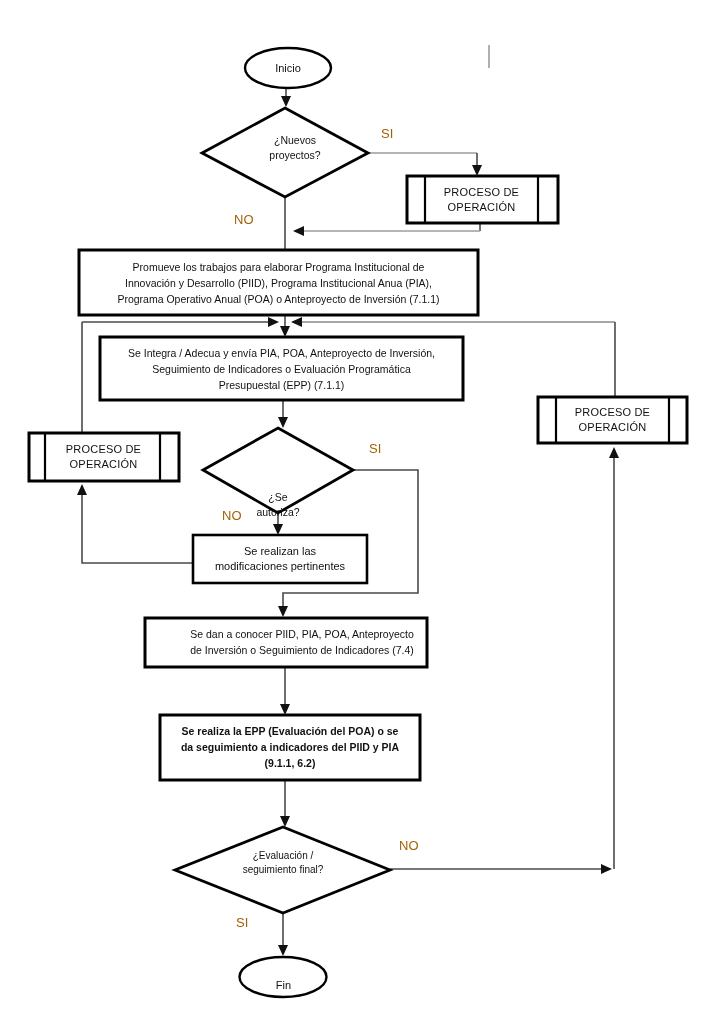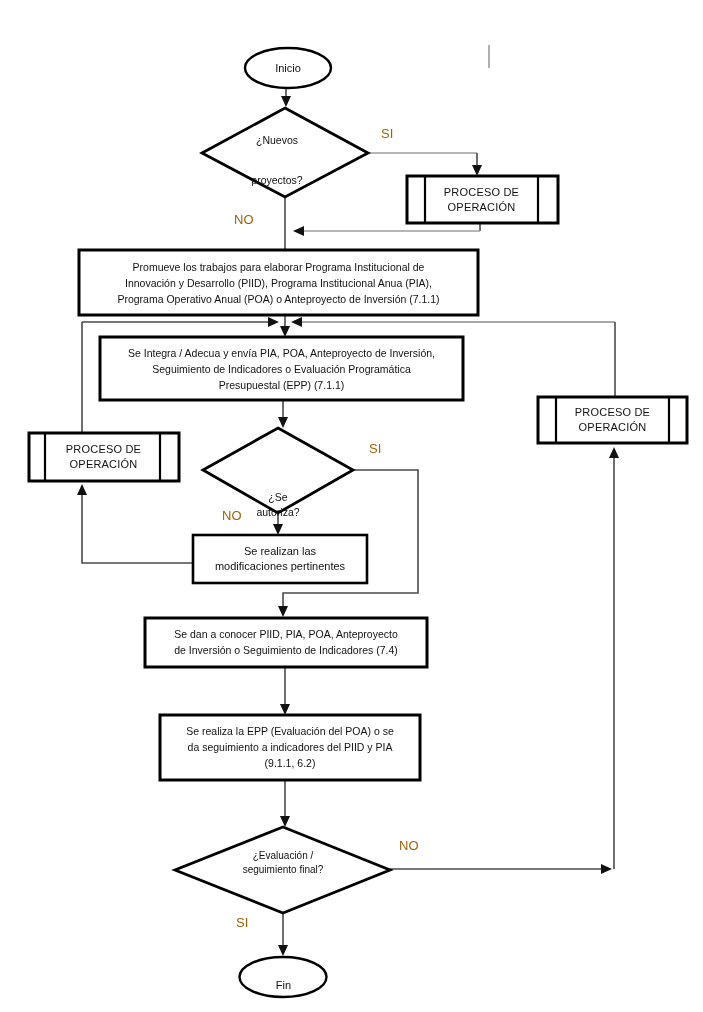--- a/index.html
+++ b/index.html
@@ -86,21 +86,21 @@
       <polygon points="285,715 280,704 290,704"></polygon>
       <polygon points="285,827 280,816 290,816"></polygon>
       <polygon points="612,869 601,864 601,874"></polygon>
       <polygon points="614,447 609,458 619,458"></polygon>
       <polygon points="283,956 278,945 288,945"></polygon>
     </g>
   </svg>
 
   <div class="term" style="left:245px;top:48px;width:86px;height:40px;">Inicio</div>
 
-  <div class="txt small" style="left:202px;top:133px;width:150px;gap:25px;">
+  <div class="txt small" style="left:220px;top:133px;width:150px;">
     <div>¿Nuevos</div>
     <div>proyectos?</div>
   </div>
   <div class="edge-label" style="left:381px;top:126px;">SI</div>
   <div class="edge-label" style="left:234px;top:212px;">NO</div>
 
   <div class="txt proc" style="left:427px;top:179px;width:109px;height:42px;">
     <div>PROCESO DE</div>
     <div>OPERACIÓN</div>
   </div>
@@ -132,26 +132,26 @@
     <div>autoriza?</div>
   </div>
   <div class="edge-label" style="left:369px;top:441px;">SI</div>
   <div class="edge-label" style="left:222px;top:508px;">NO</div>
 
   <div class="txt mod" style="left:196px;top:539px;width:168px;height:40px;">
     <div>Se realizan las</div>
     <div>modificaciones pertinentes</div>
   </div>
 
-  <div class="txt" style="left:148px;top:621px;width:276px;height:42px;">
+  <div class="txt" style="left:148px;top:621px;width:276px;height:42px;padding-left:16px;">
     <div>Se dan a conocer PIID, PIA, POA, Anteproyecto</div>
     <div>de Inversión o Seguimiento de Indicadores (7.4)</div>
   </div>
 
-  <div class="txt" style="left:163px;top:718px;width:254px;height:58px;">
+  <div class="txt" style="left:163px;top:718px;width:254px;height:58px;font-weight:bold;">
     <div>Se realiza la EPP (Evaluación del POA)  o se</div>
     <div>da seguimiento a indicadores del PIID y PIA</div>
     <div>(9.1.1, 6.2)</div>
   </div>
 
   <div class="txt tiny" style="left:208px;top:849px;width:150px;justify-content:flex-end;">
     <div>¿Evaluación /</div>
     <div>seguimiento final?</div>
   </div>
   <div class="edge-label" style="left:399px;top:838px;">NO</div>

